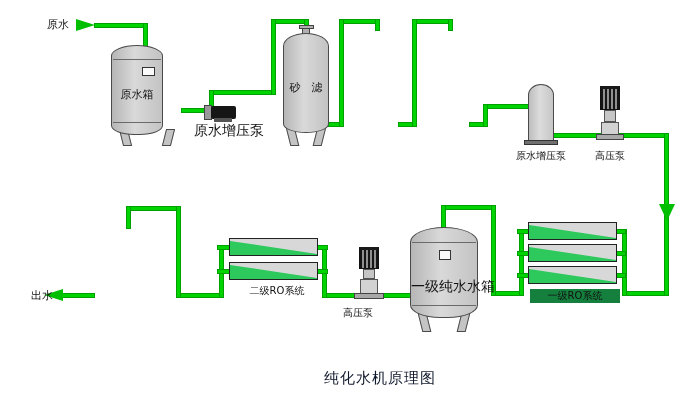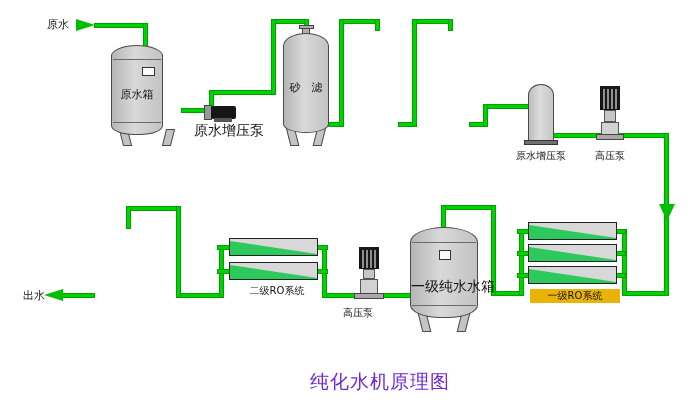--- a/index.html
+++ b/index.html
@@ -35,22 +35,22 @@
   .pbody{position:absolute;background:#d2d2d2;border:1px solid #555;box-sizing:border-box;}
   .pbase{position:absolute;background:#a8a8a8;border:1px solid #444;box-sizing:border-box;}
   
   .hflange{position:absolute;background:#999;border:1px solid #444;box-sizing:border-box;}
   .hbody{position:absolute;background:#161616;border-radius:2px;}
   .hbase{position:absolute;background:#555;}
   
   .pfbody{position:absolute;background:linear-gradient(90deg,#bdbdbd,#dcdcdc 45%,#c6c6c6);
           border:1px solid #4a4a4a;border-radius:13px 13px 3px 3px / 11px 11px 2px 2px;box-sizing:border-box;}
   .pfbase{position:absolute;background:#707070;border:1px solid #333;box-sizing:border-box;}
-  .title{position:absolute;font-family:"DejaVu Serif","Liberation Serif",serif;font-size:19px;
-         color:#6d28d9;letter-spacing:1px;text-align:center;white-space:nowrap;}
+  .title{position:absolute;font-family:"DejaVu Serif","Liberation Serif",serif;font-size:15px;
+         color:#0f172a;letter-spacing:1px;text-align:center;white-space:nowrap;}
 </style>
 </head>
 <body>
 
 <div id="canvas">
 
   <i class="p" style="left:94px;top:23px;width:53px;height:5px"></i>
   <i class="p" style="left:181px;top:108px;width:27px;height:5px"></i>
   <i class="p" style="left:209px;top:90px;width:67px;height:5px"></i>
   <i class="p" style="left:271px;top:19px;width:38px;height:5px"></i>
@@ -150,21 +150,21 @@
 
   <div class="ro" style="left:528px;top:222px">
       <i class="gn"></i>
     </div>
   <div class="ro" style="left:528px;top:244px">
       <i class="gn"></i>
     </div>
   <div class="ro" style="left:528px;top:266px">
       <i class="gn"></i>
     </div>
-  <span class="txt" style="left:530px;top:289px;width:90px;font-size:10px;background:#eab308">一级RO系统</span>
+  <span class="txt" style="left:530px;top:289px;width:90px;font-size:10px;background:#15803d">一级RO系统</span>
 
   <div class="tank" style="left:410px;top:227px;width:68px;height:106px">
     <i class="leg lg-l" style="left:10px;top:86px;width:9px;height:19px"></i>
     <i class="leg lg-r" style="left:49px;top:86px;width:9px;height:19px"></i>
     <div class="tbody" style="width:68px;height:91px;border-radius:34px 34px 30px 30px / 15px 15px 13px 13px">
       <i class="seam" style="top:14px"></i>
       <i class="seam" style="top:77px"></i>
       <i class="port" style="left:28px;top:22px;width:12px;height:10px"></i>
       <span class="tlbl" style="top:50px;font-size:14px">一级纯水水箱</span>
     </div>
@@ -181,16 +181,16 @@
   <div class="ro" style="left:229px;top:238px">
       <i class="gn"></i>
     </div>
   <div class="ro" style="left:229px;top:262px">
       <i class="gn"></i>
     </div>
   <span class="txt" style="left:237px;top:284px;width:80px;font-size:10px;background:#fff">二级RO系统</span>
 
 
   <span class="txt" style="left:44px;top:17px;width:28px">原水</span>
-  <span class="txt" style="left:20px;top:288px;width:28px">出水</span>
+  <span class="txt" style="left:28px;top:288px;width:28px">出水</span>
   <span class="title" style="left:270px;top:369px;width:220px">纯化水机原理图</span>
 
 </div>
 
 </body></html>

